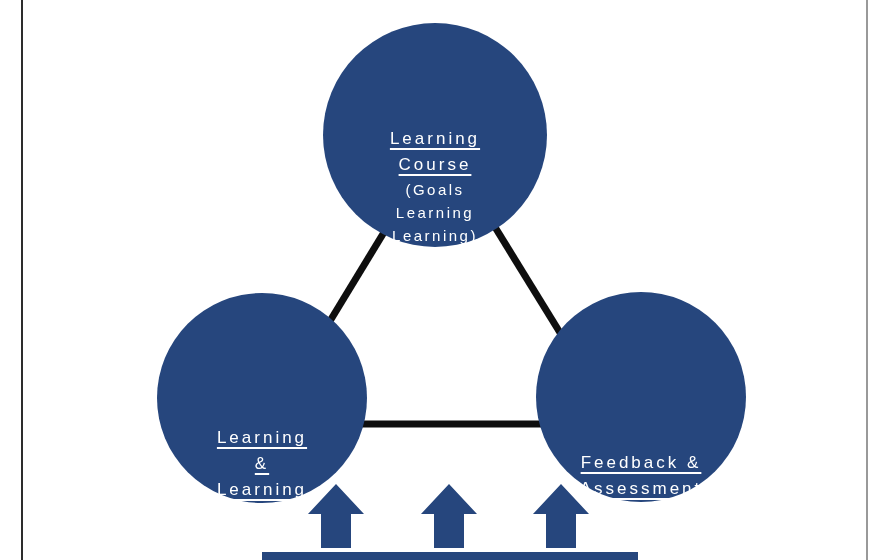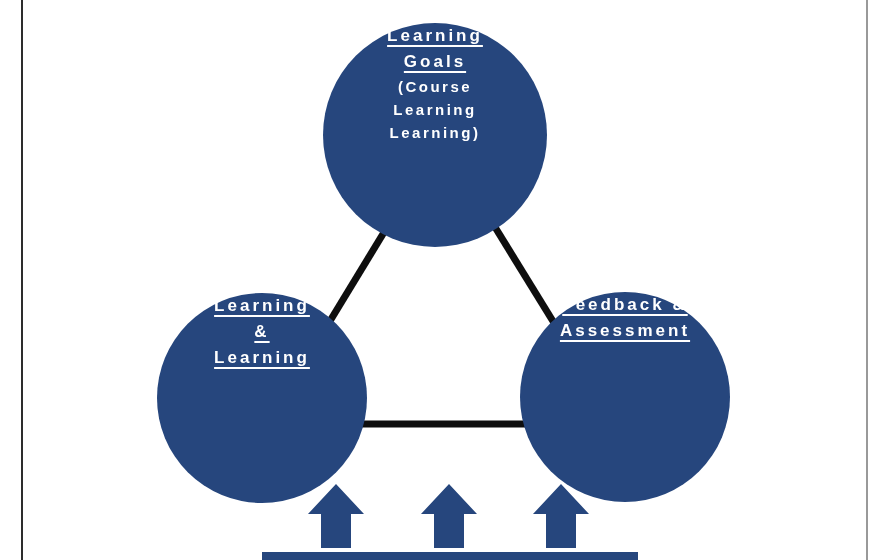--- a/index.html
+++ b/index.html
@@ -27,29 +27,29 @@
   svg.layer { position: absolute; left: 0; top: 0; z-index: 1; }
   .connector { stroke: var(--connector); stroke-width: 7; }
   .arrow, .bar { fill: var(--accent); }
 
   .node {
     position: absolute;
     border-radius: 50%;
     background: var(--accent);
     color: var(--text);
     display: flex;
-    align-items: flex-start;
+    align-items: flex-end;
     justify-content: center;
     text-align: center;
     z-index: 2;
-    font-weight: 700;
+    font-weight: 400;
   }
   .node-top   { left: 323px; top: 23px;  width: 224px; height: 224px; }
   .node-left  { left: 157px; top: 293px; width: 210px; height: 210px; }
-  .node-right { left: 520px; top: 292px; width: 210px; height: 210px; }
+  .node-right { left: 536px; top: 292px; width: 210px; height: 210px; }
 
   .node .line {
     display: block;
     font-size: 17px;
     line-height: 26px;
     letter-spacing: 3px;
   }
   .node .line.u {
     text-decoration: underline;
     text-underline-offset: 4px;
@@ -78,22 +78,22 @@
     <path class="arrow" d="M336 484 L364 514 L351 514 L351 548 L321 548 L321 514 L308 514 Z"></path>
     <path class="arrow" d="M449 484 L477 514 L464 514 L464 548 L434 548 L434 514 L421 514 Z"></path>
     <path class="arrow" d="M561 484 L589 514 L576 514 L576 548 L546 548 L546 514 L533 514 Z"></path>
 
     <rect class="bar" x="262" y="552" width="376" height="12"></rect>
   </svg>
 
   <div class="node node-top">
     <div class="node-text">
       <span class="line u">Learning</span>
-      <span class="line u">Goals</span>
-      <span class="line sub">(Course</span>
+      <span class="line u">Course</span>
+      <span class="line sub">(Goals</span>
       <span class="line sub">Learning</span>
       <span class="line sub">Learning)</span>
     </div>
   </div>
 
   <div class="node node-left">
     <div class="node-text">
       <span class="line u">Learning</span>
       <span class="line u">&amp;</span>
       <span class="line u">Learning</span>

